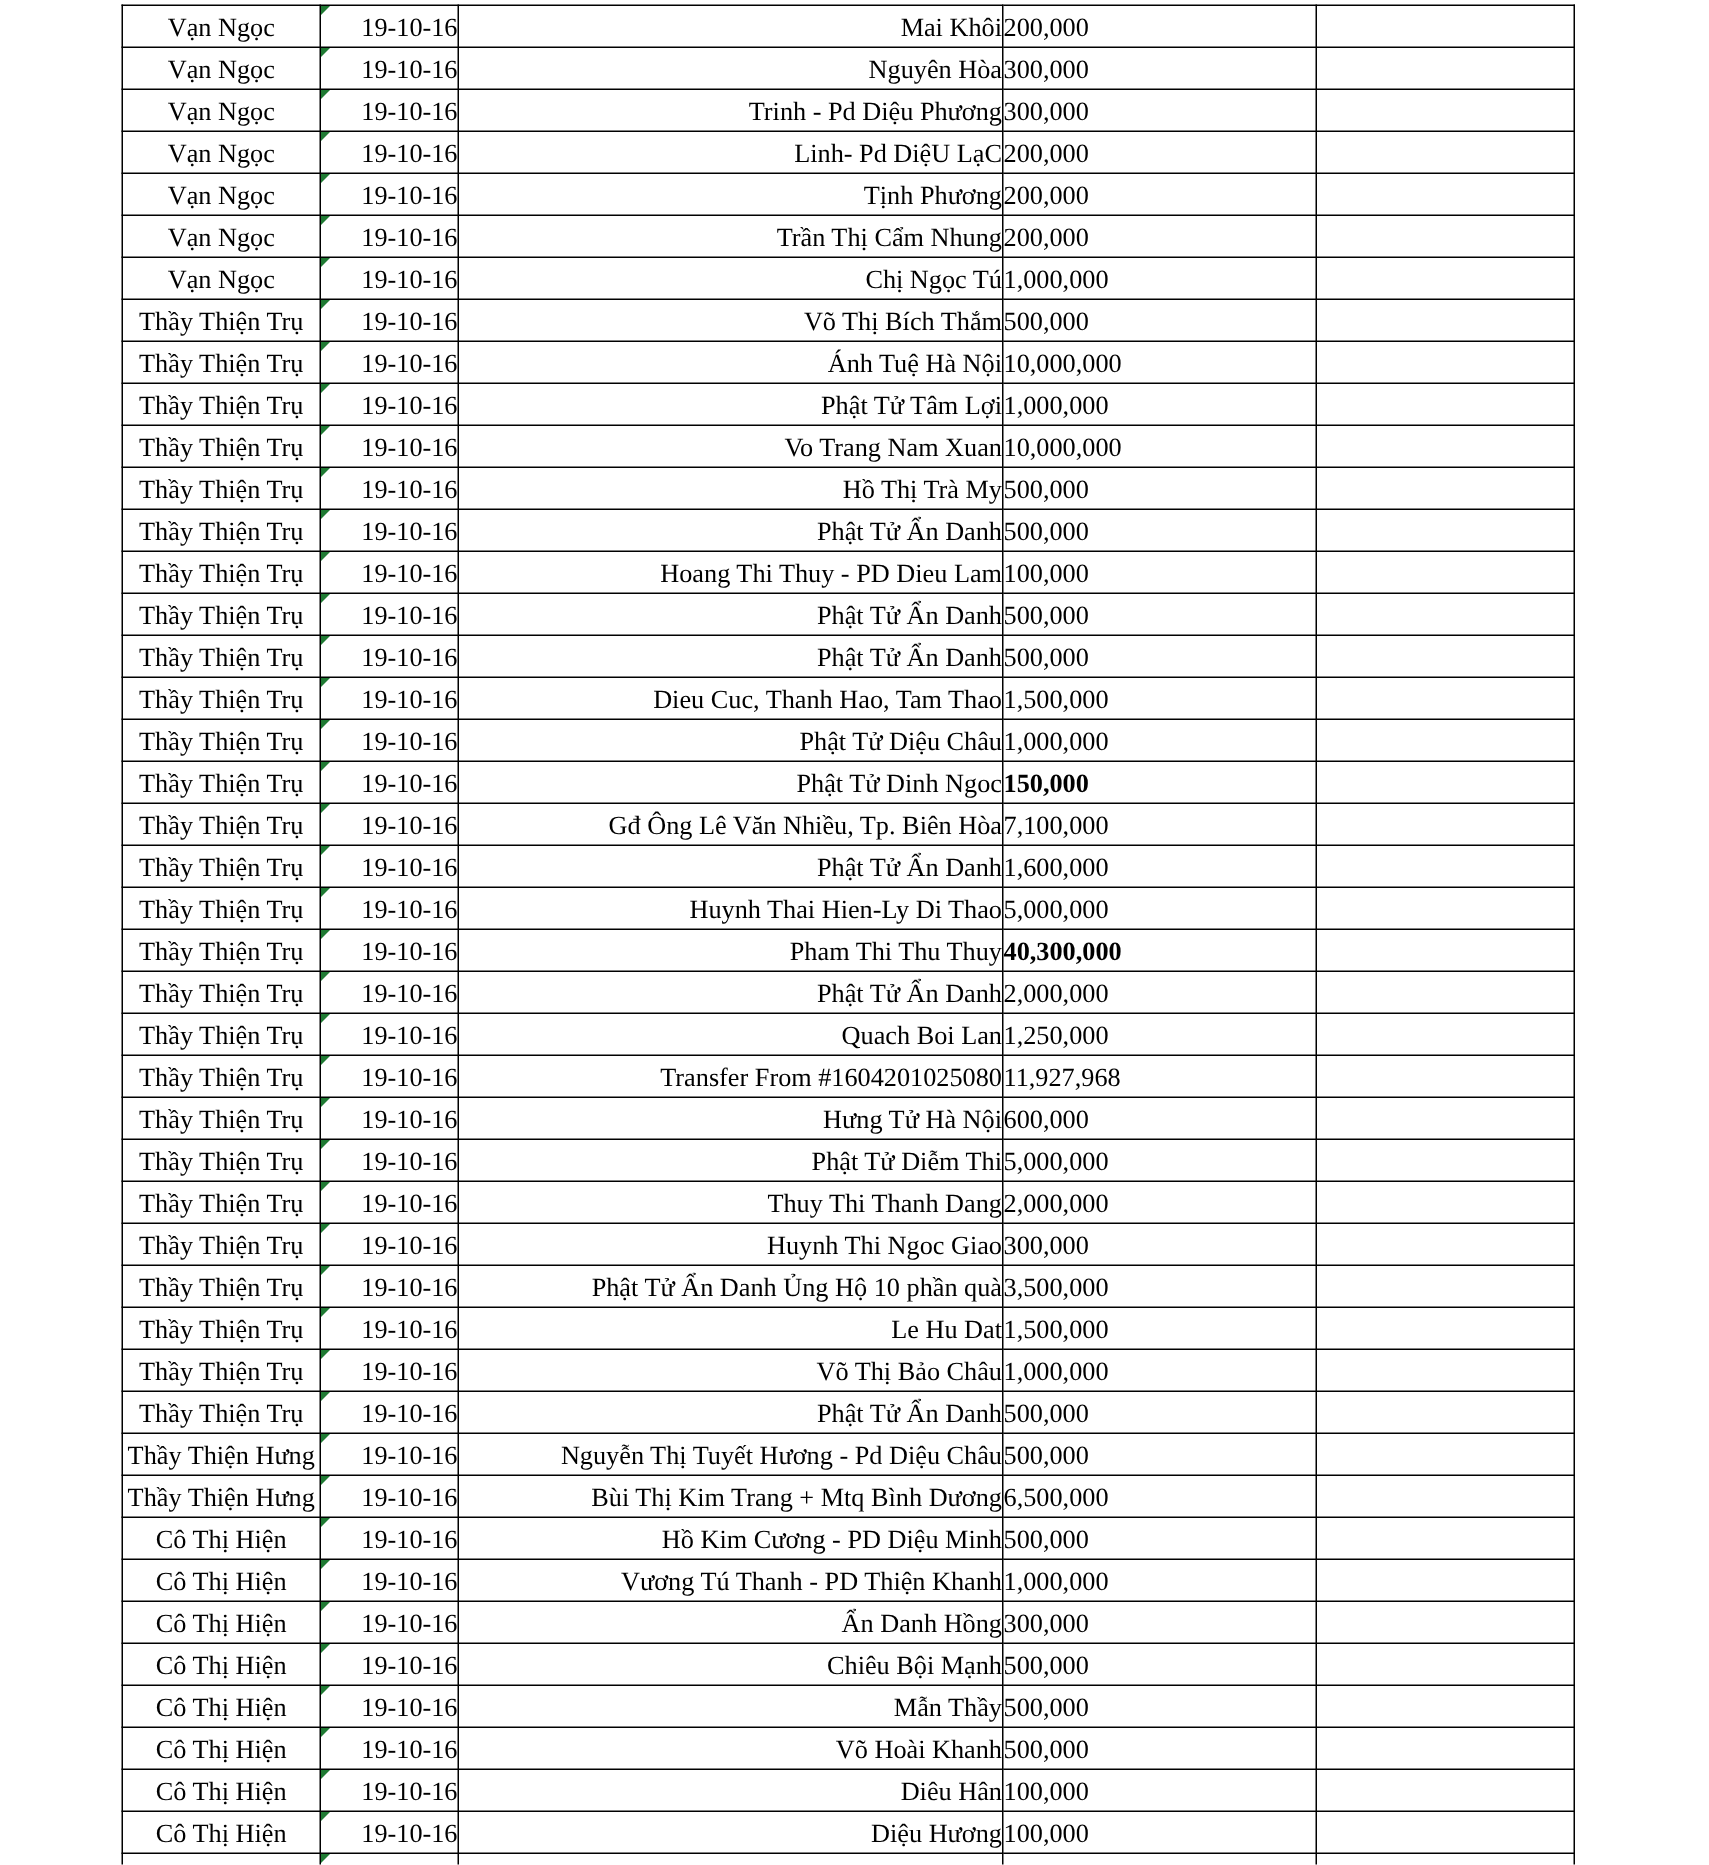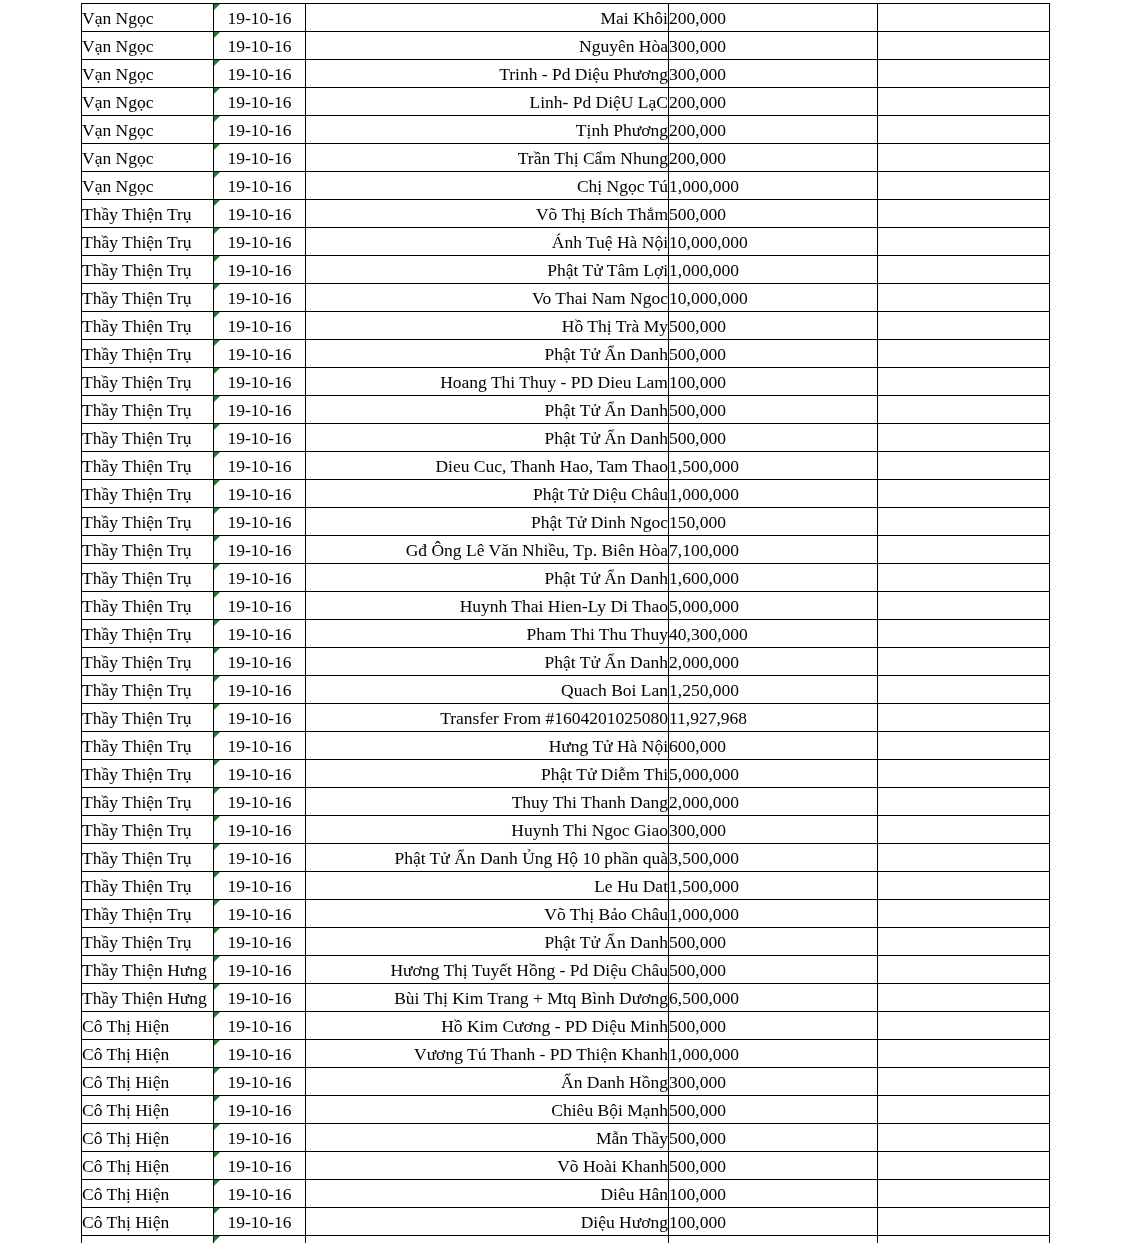--- a/index.html
+++ b/index.html
@@ -21,32 +21,32 @@
     height:27px;
     padding:0;
     font-size:17.5px;
     color:var(--text,#000);
     border:1.5px solid var(--grid,#000);
     overflow:hidden;
     white-space:nowrap;
     vertical-align:middle;
     line-height:26px;
   }
-  td.c-group{width:131px;text-align:left;border-left:none;margin-left:36px;}
-  td.c-date{width:91px;text-align:center;position:relative;}
+  td.c-group{width:131px;text-align:center;border-left:none;margin-left:36px;}
+  td.c-date{width:91px;text-align:right;position:relative;}
   td.c-donor{width:362px;text-align:right;padding-left:5px;}
   td.c-amount{width:208px;text-align:left;padding-right:11px;}
   td.c-blank{width:171px;}
   .flag{
     position:absolute;top:0;left:0;
     width:0;height:0;
     border-top:6px solid var(--flag,#1f7a33);
     border-right:6px solid transparent;
   }
-  .bold{font-weight:normal;}
+  .bold{font-weight:bold;}
 </style>
 </head>
 <body style="background: rgb(255, 255, 255);">
 
 <div class="sheet">
   <table class="ledger">
     <tbody>
         <tr>
           <td class="c-group">Vạn Ngọc</td>
           <td class="c-date"><span class="flag"></span><span>19-10-16</span></td>
@@ -113,21 +113,21 @@
         <tr>
           <td class="c-group">Thầy Thiện Trụ</td>
           <td class="c-date"><span class="flag"></span><span>19-10-16</span></td>
           <td class="c-donor">Phật Tử Tâm Lợi</td>
           <td class="c-amount">1,000,000</td>
           <td class="c-blank"></td>
         </tr>
         <tr>
           <td class="c-group">Thầy Thiện Trụ</td>
           <td class="c-date"><span class="flag"></span><span>19-10-16</span></td>
-          <td class="c-donor">Vo Thai Nam Ngoc</td>
+          <td class="c-donor">Vo Trang Nam Xuan</td>
           <td class="c-amount">10,000,000</td>
           <td class="c-blank"></td>
         </tr>
         <tr>
           <td class="c-group">Thầy Thiện Trụ</td>
           <td class="c-date"><span class="flag"></span><span>19-10-16</span></td>
           <td class="c-donor">Hồ Thị Trà My</td>
           <td class="c-amount">500,000</td>
           <td class="c-blank"></td>
         </tr>
@@ -281,21 +281,21 @@
         <tr>
           <td class="c-group">Thầy Thiện Trụ</td>
           <td class="c-date"><span class="flag"></span><span>19-10-16</span></td>
           <td class="c-donor">Phật Tử Ẩn Danh</td>
           <td class="c-amount">500,000</td>
           <td class="c-blank"></td>
         </tr>
         <tr>
           <td class="c-group">Thầy Thiện Hưng</td>
           <td class="c-date"><span class="flag"></span><span>19-10-16</span></td>
-          <td class="c-donor">Hương Thị Tuyết Hồng - Pd Diệu Châu</td>
+          <td class="c-donor">Nguyễn Thị Tuyết Hương - Pd Diệu Châu</td>
           <td class="c-amount">500,000</td>
           <td class="c-blank"></td>
         </tr>
         <tr>
           <td class="c-group">Thầy Thiện Hưng</td>
           <td class="c-date"><span class="flag"></span><span>19-10-16</span></td>
           <td class="c-donor">Bùi Thị Kim Trang + Mtq Bình Dương</td>
           <td class="c-amount">6,500,000</td>
           <td class="c-blank"></td>
         </tr>

